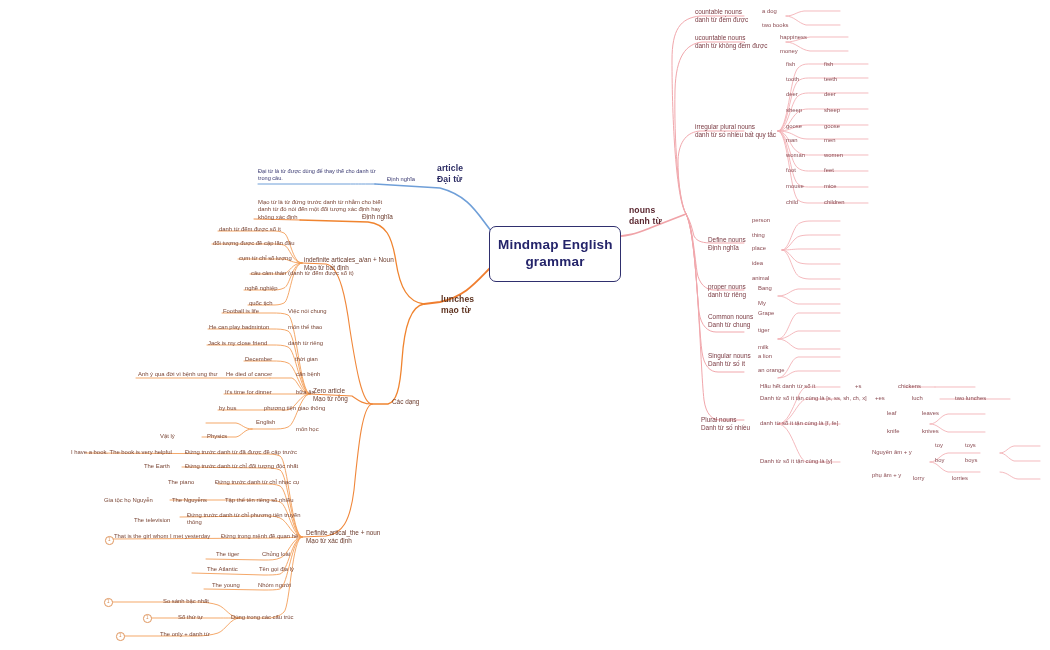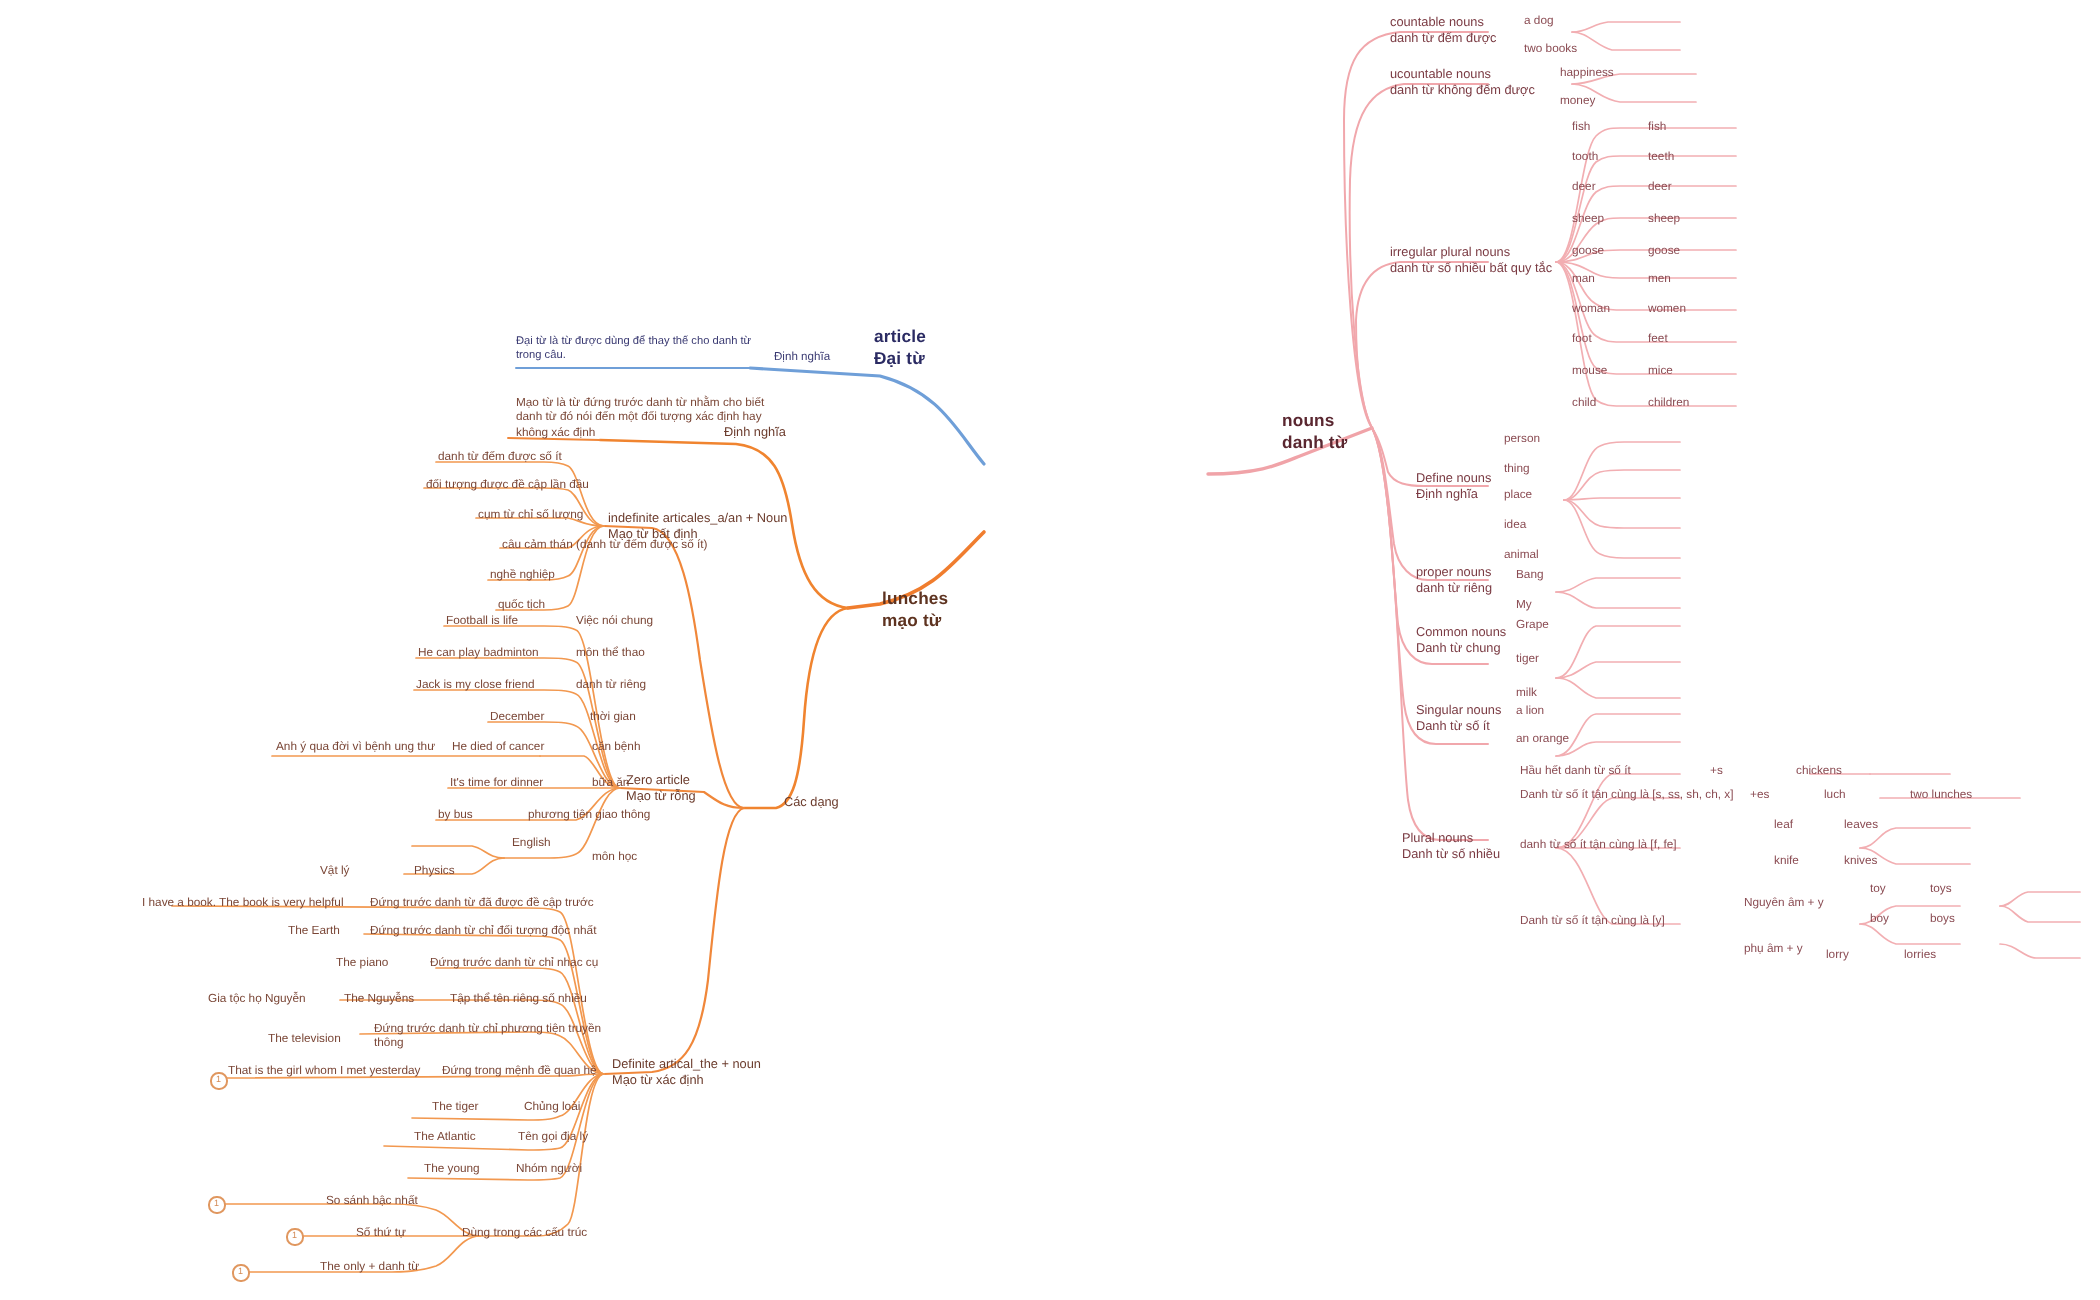--- a/index.html
+++ b/index.html
@@ -13,21 +13,21 @@
   
   .central{
     border:1.6px solid #2f2f6e;border-radius:7px;background:#fff;
     color:#24246a;font-weight:bold;font-size:13.5px;text-align:center;
     padding:10px 8px;width:114px;letter-spacing:.2px;
   }
 
   
   .mainlabel{font-weight:bold;font-size:8.6px;letter-spacing:.1px;}
   .mainlabel.blue{color:#2b2b63;}
-  .mainlabel.pink{color:#5a2730;margin-left:12px;}
+  .mainlabel.pink{color:#5a2730;}
   .mainlabel.orange{color:#5e3320;}
 
   .l1{font-size:6.4px;color:#6b3b2c;}
   .l1.pink{color:#7a3a42;}
   .l2{font-size:5.9px;color:#7a4636;}
   .l2.pink{color:#8a4b52;}
 
   .handle{
     position:absolute;width:6.5px;height:6.5px;border-radius:50%;
     border:.9px solid #e0975f;background:#fff;
@@ -198,20 +198,22 @@
       </g>
 
       <g stroke="#f2984f" stroke-width=".85">
         <path d="M240,618 C230,618 226,608 218,605 C212,603 204,602 196,602 L112,602"></path>
         <path d="M240,618 C230,618 226,618 218,618 L150,618"></path>
         <path d="M240,618 C230,618 226,630 218,633 C212,635 204,636 196,636 L124,636"></path>
       </g>
     </g>
   </svg>
 
+  <div class="node central" style="left:489px;top:226px;">Mindmap English
+grammar</div>
 
   <div class="node mainlabel blue" style="left:437px;top:163px;">article
 Đại từ</div>
   <div class="node l1" style="left:387px;top:176px;color:#3a3a72;font-size:5.8px;">Định nghĩa</div>
   <div class="node l2" style="left:258px;top:168px;color:#3a3a72;font-size:5.6px;">Đại từ là từ được dùng để thay thế cho danh từ
 trong câu.</div>
 
   <div class="node mainlabel pink" style="left:629px;top:205px;">nouns
 danh từ</div>
 

